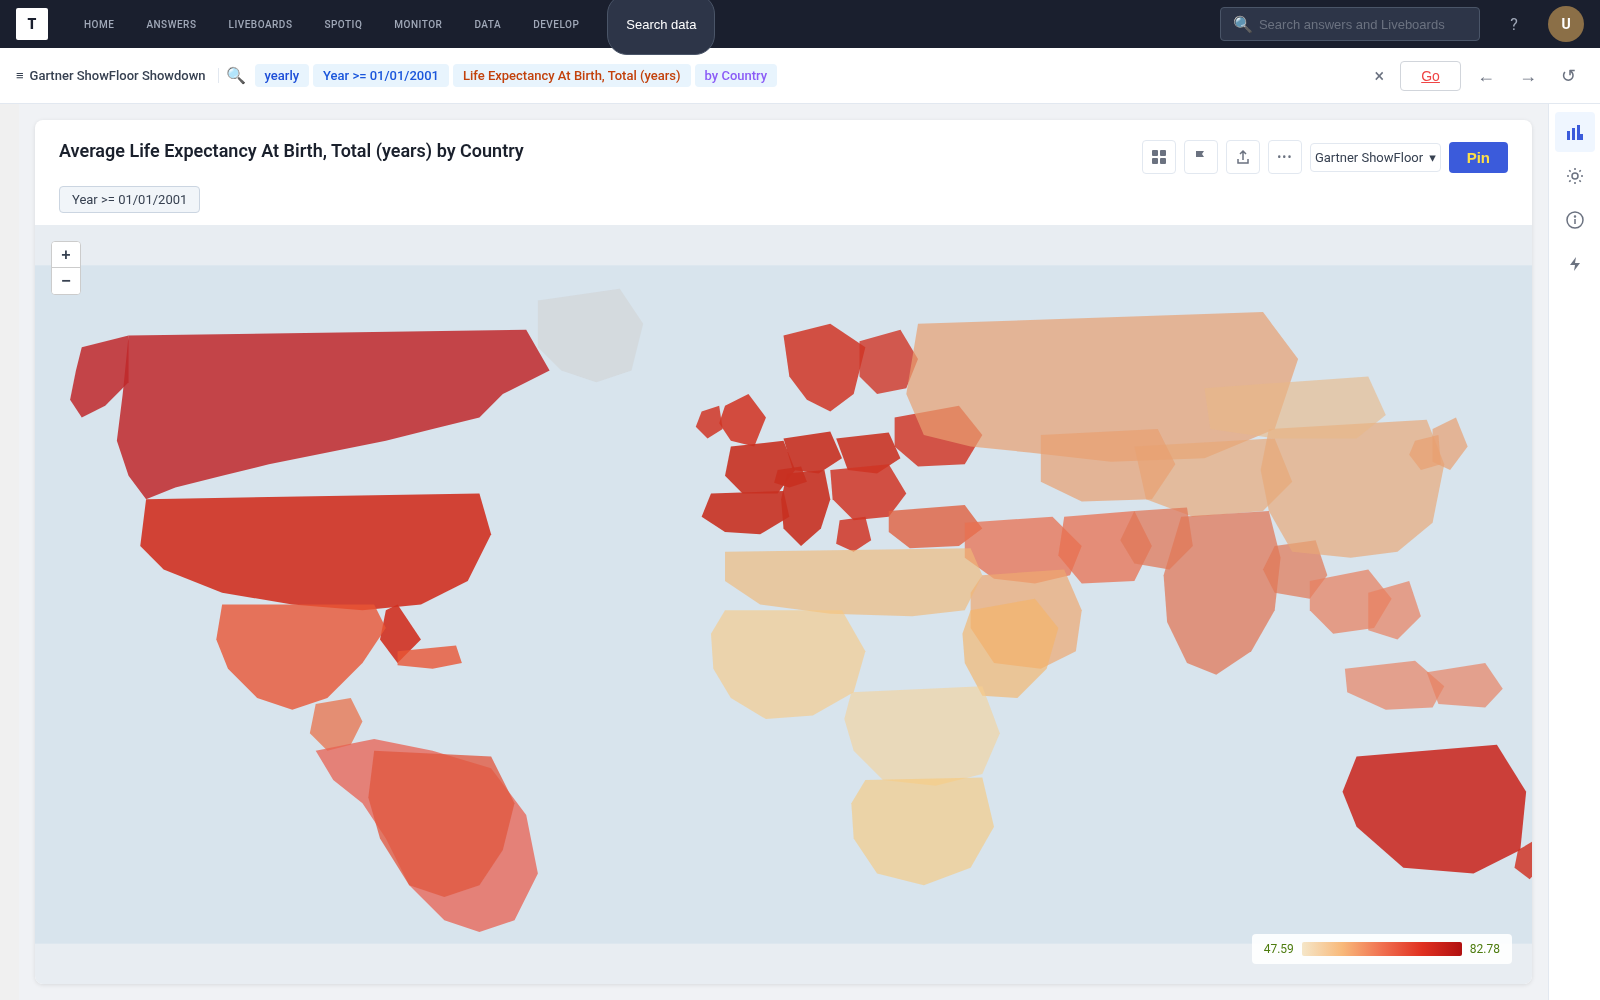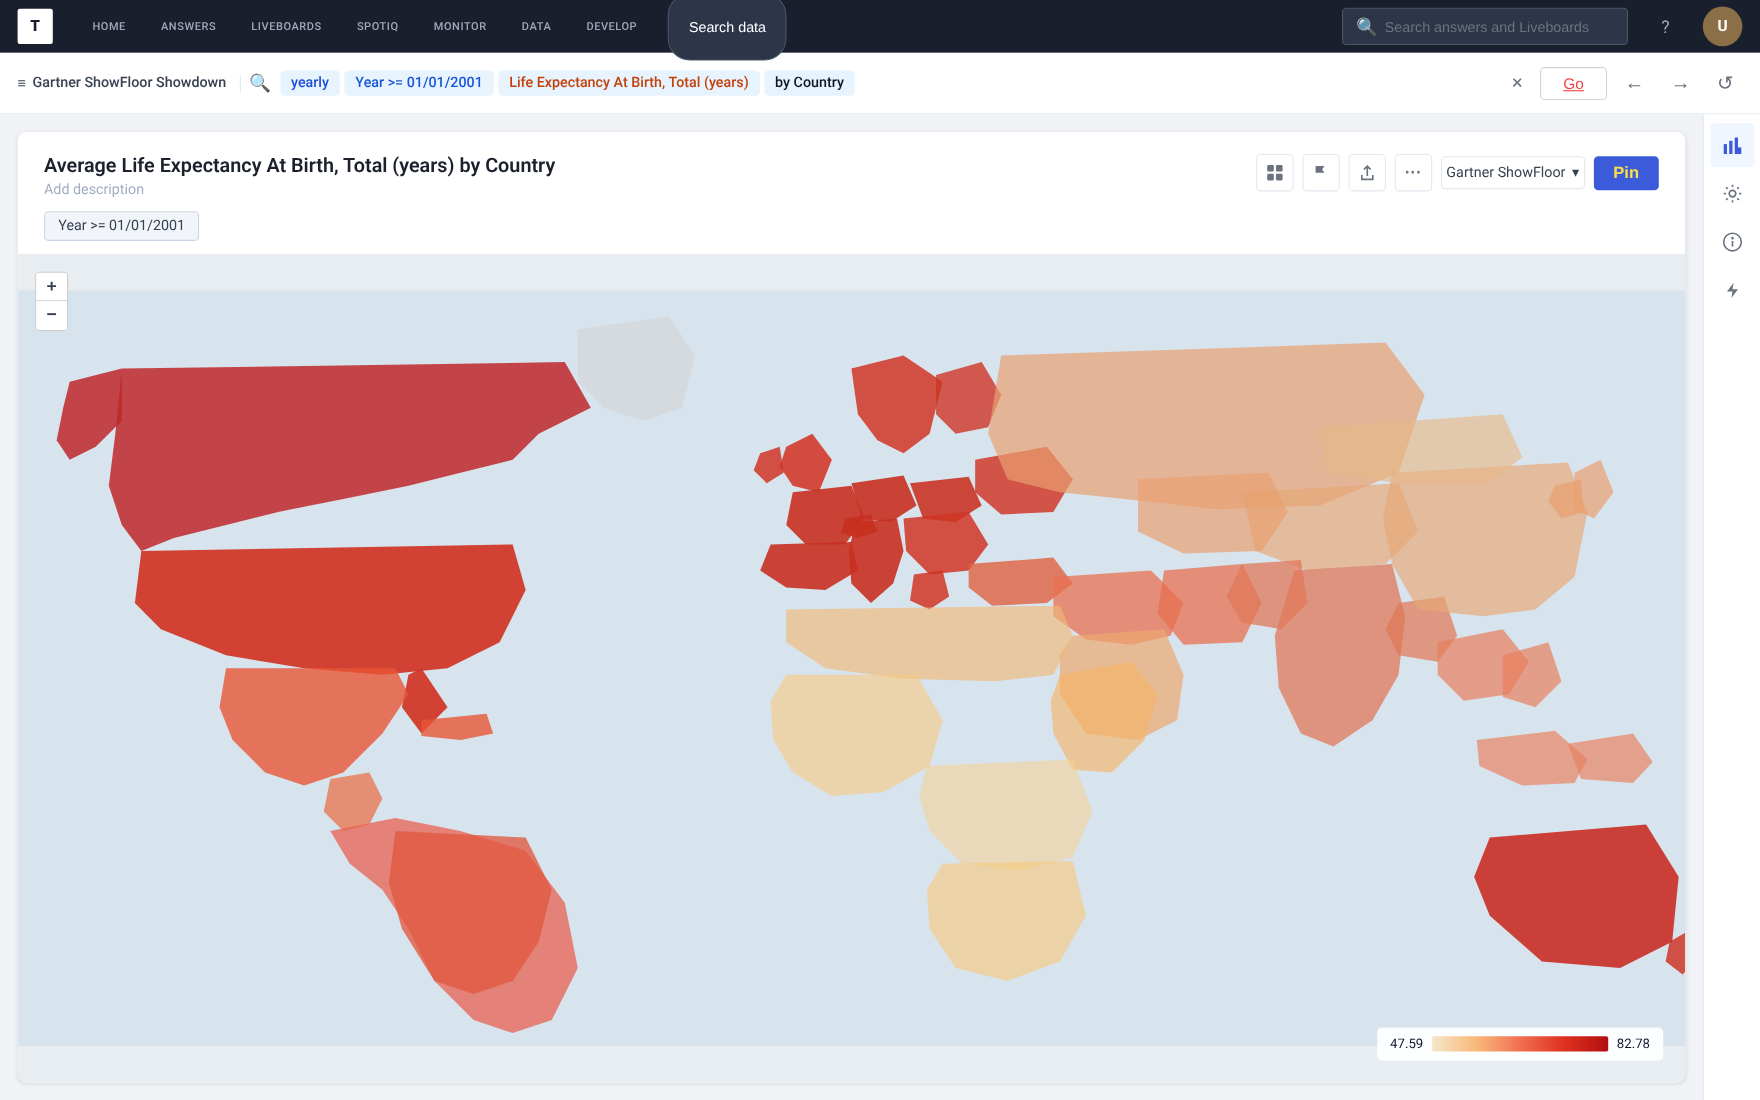--- a/index.html
+++ b/index.html
@@ -141,21 +141,21 @@
     .query-chip.filter {
       background: #e8f4fd;
       color: #1a56db;
     }
     .query-chip.metric {
       background: #e8f4fd;
       color: #c2410c;
     }
     .query-chip.dimension {
       background: #e8f4fd;
-      color: #0f172a;
+      color: #8b5cf6;
     }
     .search-clear-btn {
       color: #6b7280;
       cursor: pointer;
       font-size: 18px;
       padding: 0 8px;
     }
     .go-btn {
       background: white;
       border: 1px solid #d1d5db;
@@ -172,20 +172,21 @@
       cursor: pointer;
       font-size: 18px;
       padding: 6px 8px;
     }
 
     
     .main-content {
       display: flex;
       height: calc(1000px - 48px - 56px);
       background: #f0f2f5;
+      margin-left: 19px;
     }
 
     .chart-panel {
       flex: 1;
       background: white;
       margin: 16px;
       border-radius: 8px;
       box-shadow: 0 1px 4px rgba(0,0,0,0.1);
       display: flex;
       flex-direction: column;
@@ -307,21 +308,21 @@
       position: absolute;
       bottom: 20px;
       right: 20px;
       background: rgba(255,255,255,0.9);
       padding: 8px 12px;
       border-radius: 4px;
       display: flex;
       align-items: center;
       gap: 8px;
       font-size: 12px;
-      color: #0f172a;
+      color: #4d7c0f;
     }
     .legend-bar {
       width: 160px;
       height: 14px;
       background: linear-gradient(to right, #f5e6c8, #f8b97a, #f07050, #e03020, #b01010);
       border-radius: 2px;
     }
 
     
     .right-sidebar {
@@ -398,21 +399,20 @@
   <span class="nav-fwd-btn">→</span>
   <span class="nav-refresh-btn">↺</span>
 </div>
 
 <div class="main-content">
   <div class="chart-panel">
 
     <div class="chart-header">
       <div class="chart-title-area">
         <div class="chart-title">Average Life Expectancy At Birth, Total (years) by Country</div>
-        <div class="chart-subtitle">Add description</div>
       </div>
       <div class="chart-actions">
         <div class="action-icon-btn" title="Table view">
           <svg width="16" height="16" viewBox="0 0 16 16" fill="currentColor">
               <rect x="1" y="1" width="6" height="6" rx="1"></rect>
               <rect x="9" y="1" width="6" height="6" rx="1"></rect>
               <rect x="1" y="9" width="6" height="6" rx="1"></rect>
               <rect x="9" y="9" width="6" height="6" rx="1"></rect>
             </svg>
         </div>

